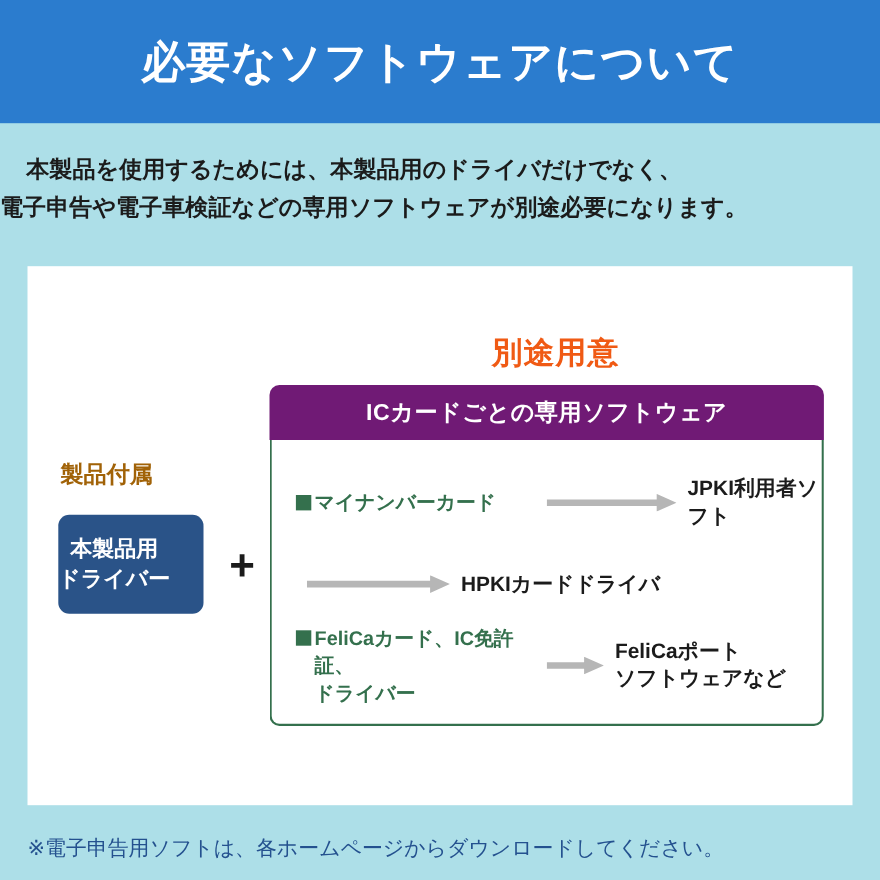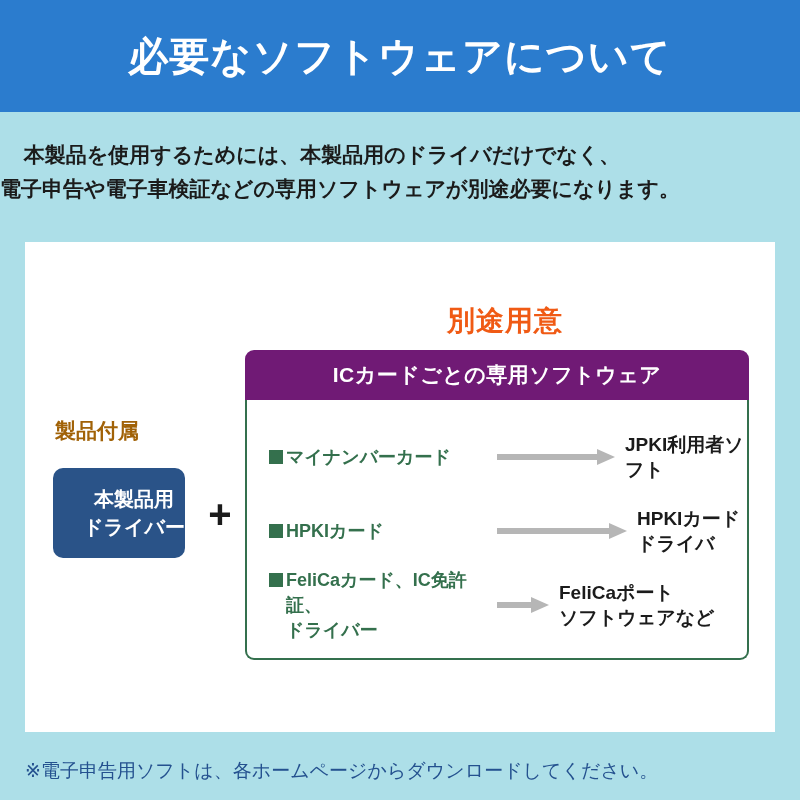--- a/index.html
+++ b/index.html
@@ -166,21 +166,21 @@
   .driver-box {
     position: absolute;
     left: 28px;
     top: 226px;
     width: 132px;
     height: 90px;
     background: #2a5388;
     border-radius: 10px;
     display: flex;
     flex-direction: column;
-    align-items: flex-end;
+    align-items: flex-start;
     justify-content: center;
   }
   .driver-box-text {
     color: #ffffff;
     font-size: 20px;
     font-weight: bold;
     line-height: 28px;
     text-align: center;
     white-space: pre-line;
   }
@@ -242,24 +242,20 @@
         </div>
         <div class="arrow arrow-long">
           <svg viewBox="0 0 118 16" preserveAspectRatio="none">
             <path d="M0 5 H100 V0 L118 8 L100 16 V11 H0 Z" fill="#b6b6b6"></path>
           </svg>
         </div>
         <div class="right-label">JPKI利用者ソフト</div>
       </div>
 
       <div class="row">
-        <div class="row-left">
-          <span class="bullet-square"></span>
-          <span class="left-label">HPKIカード</span>
-        </div>
         <div class="arrow arrow-mid">
           <svg viewBox="0 0 130 16" preserveAspectRatio="none">
             <path d="M0 5 H112 V0 L130 8 L112 16 V11 H0 Z" fill="#b6b6b6"></path>
           </svg>
         </div>
         <div class="right-label">HPKIカードドライバ</div>
       </div>
 
       <div class="row">
         <div class="row-left">

